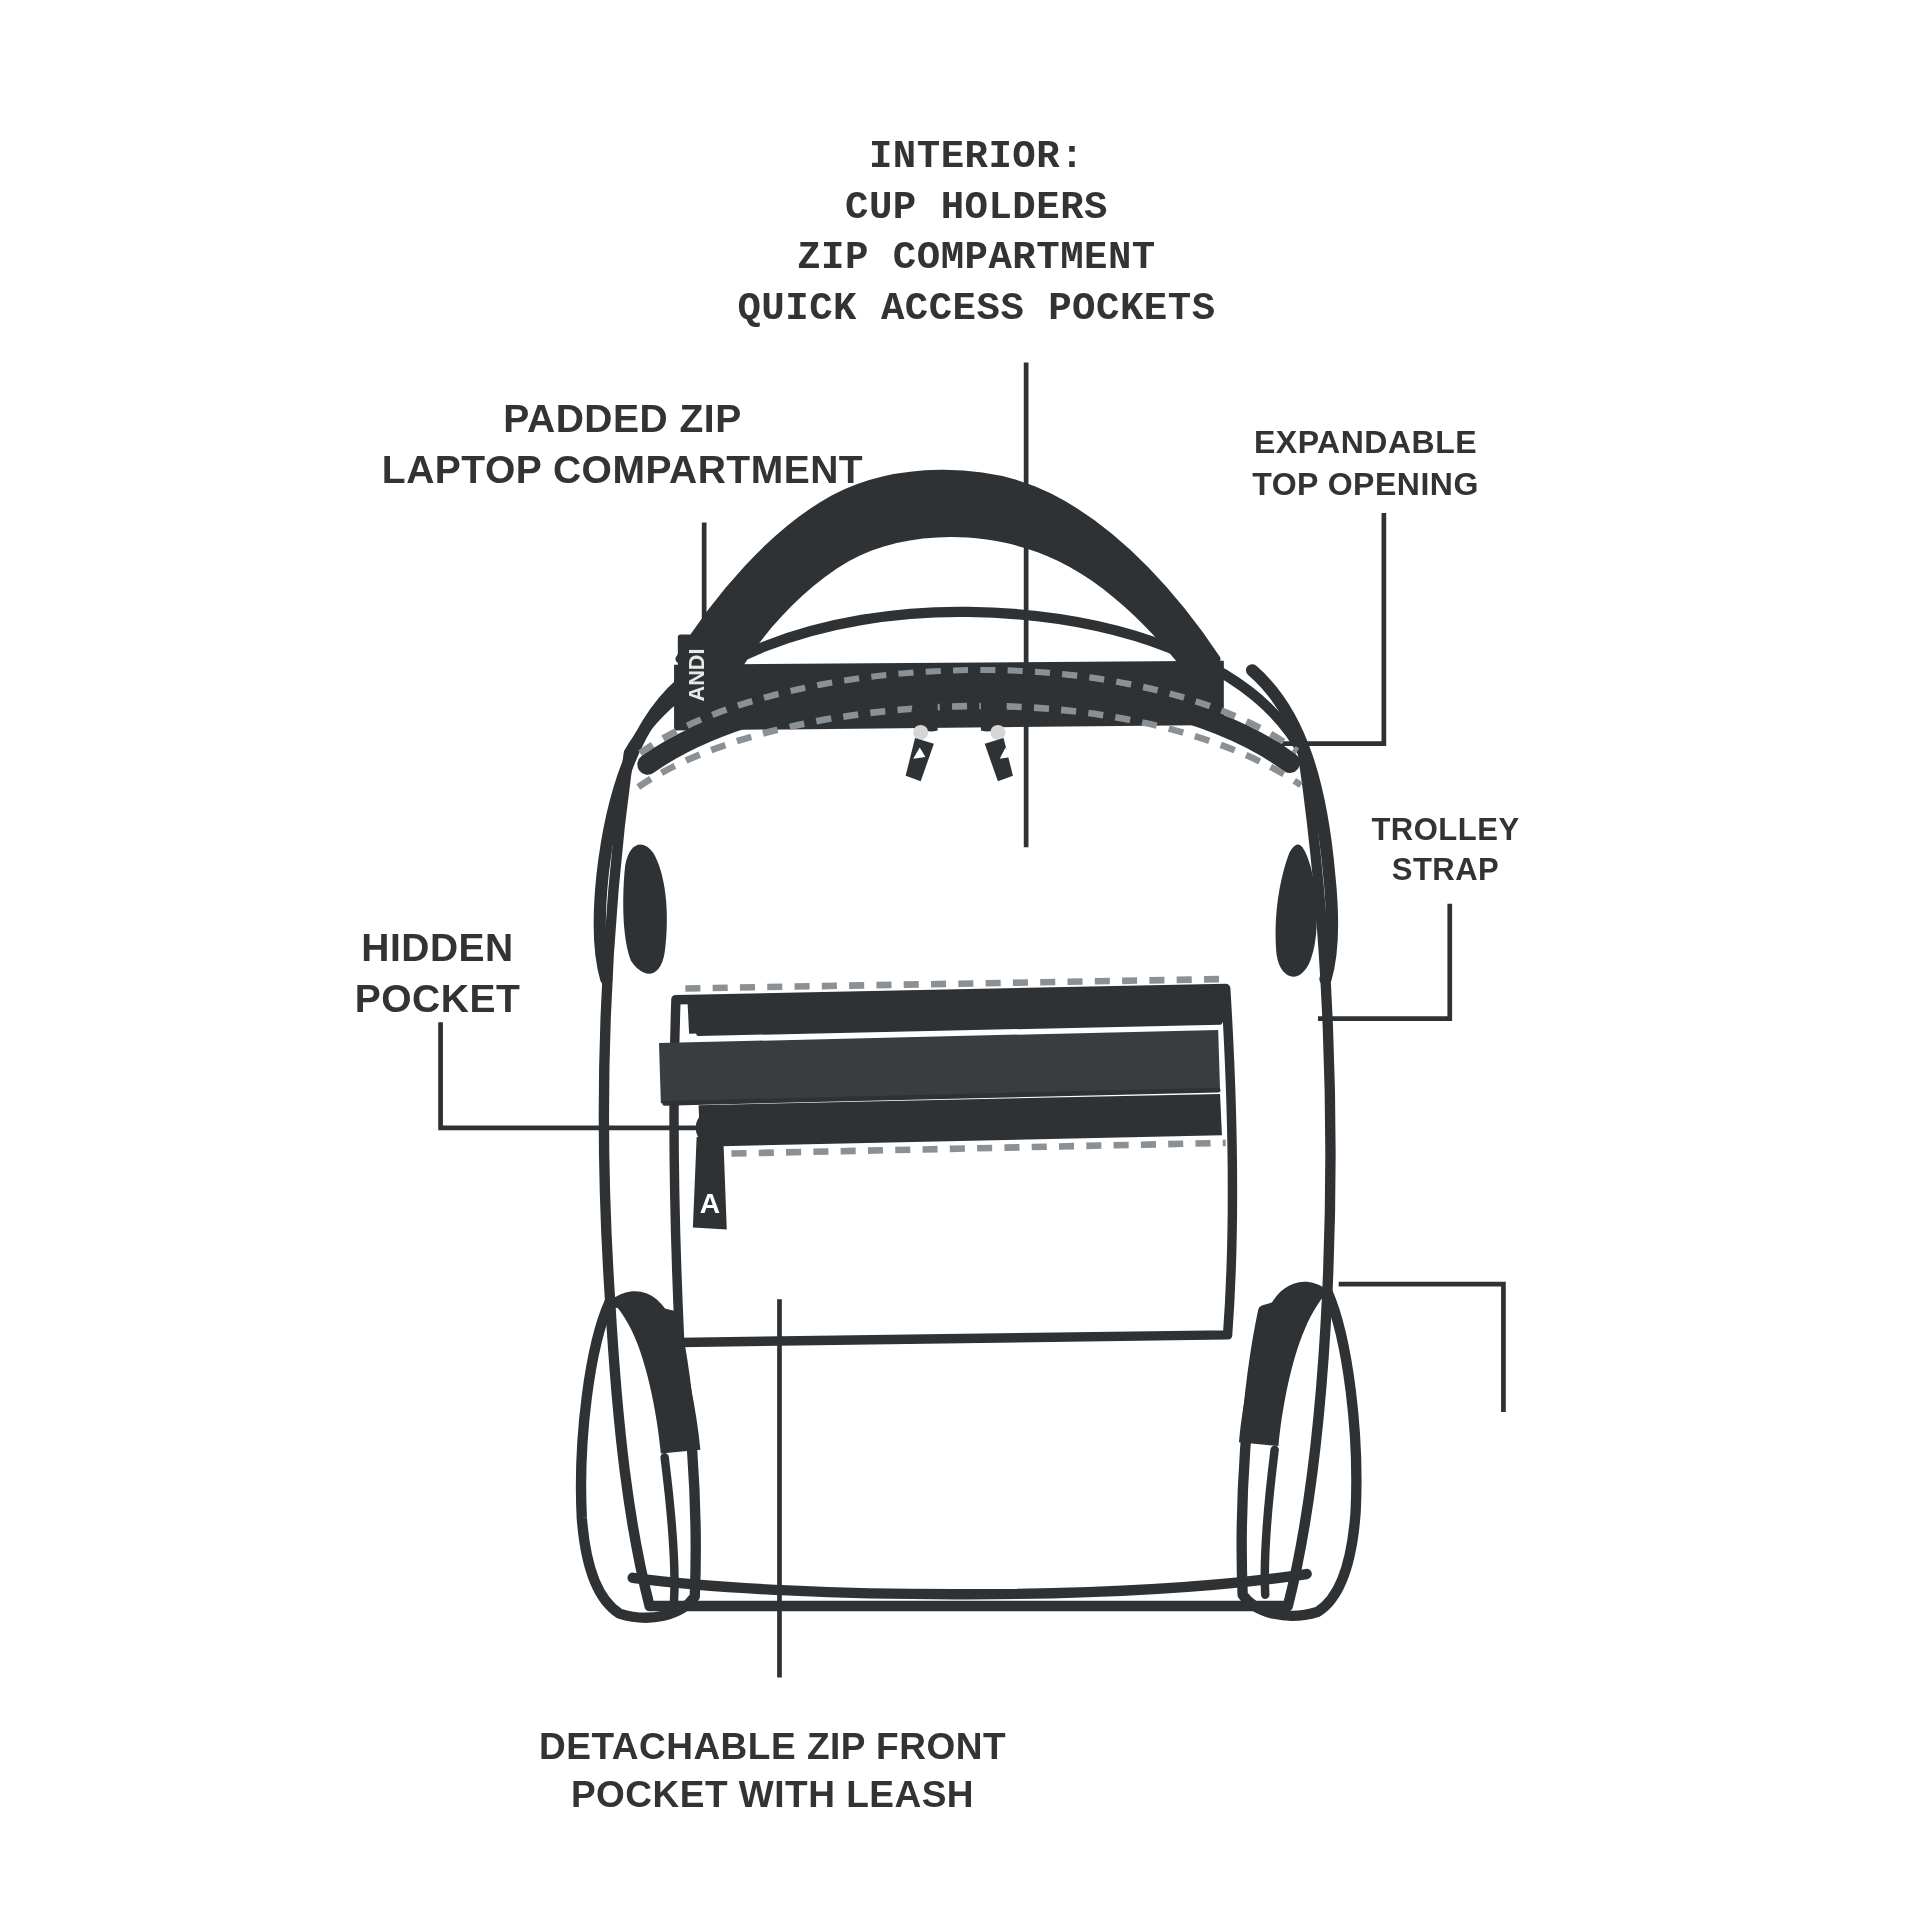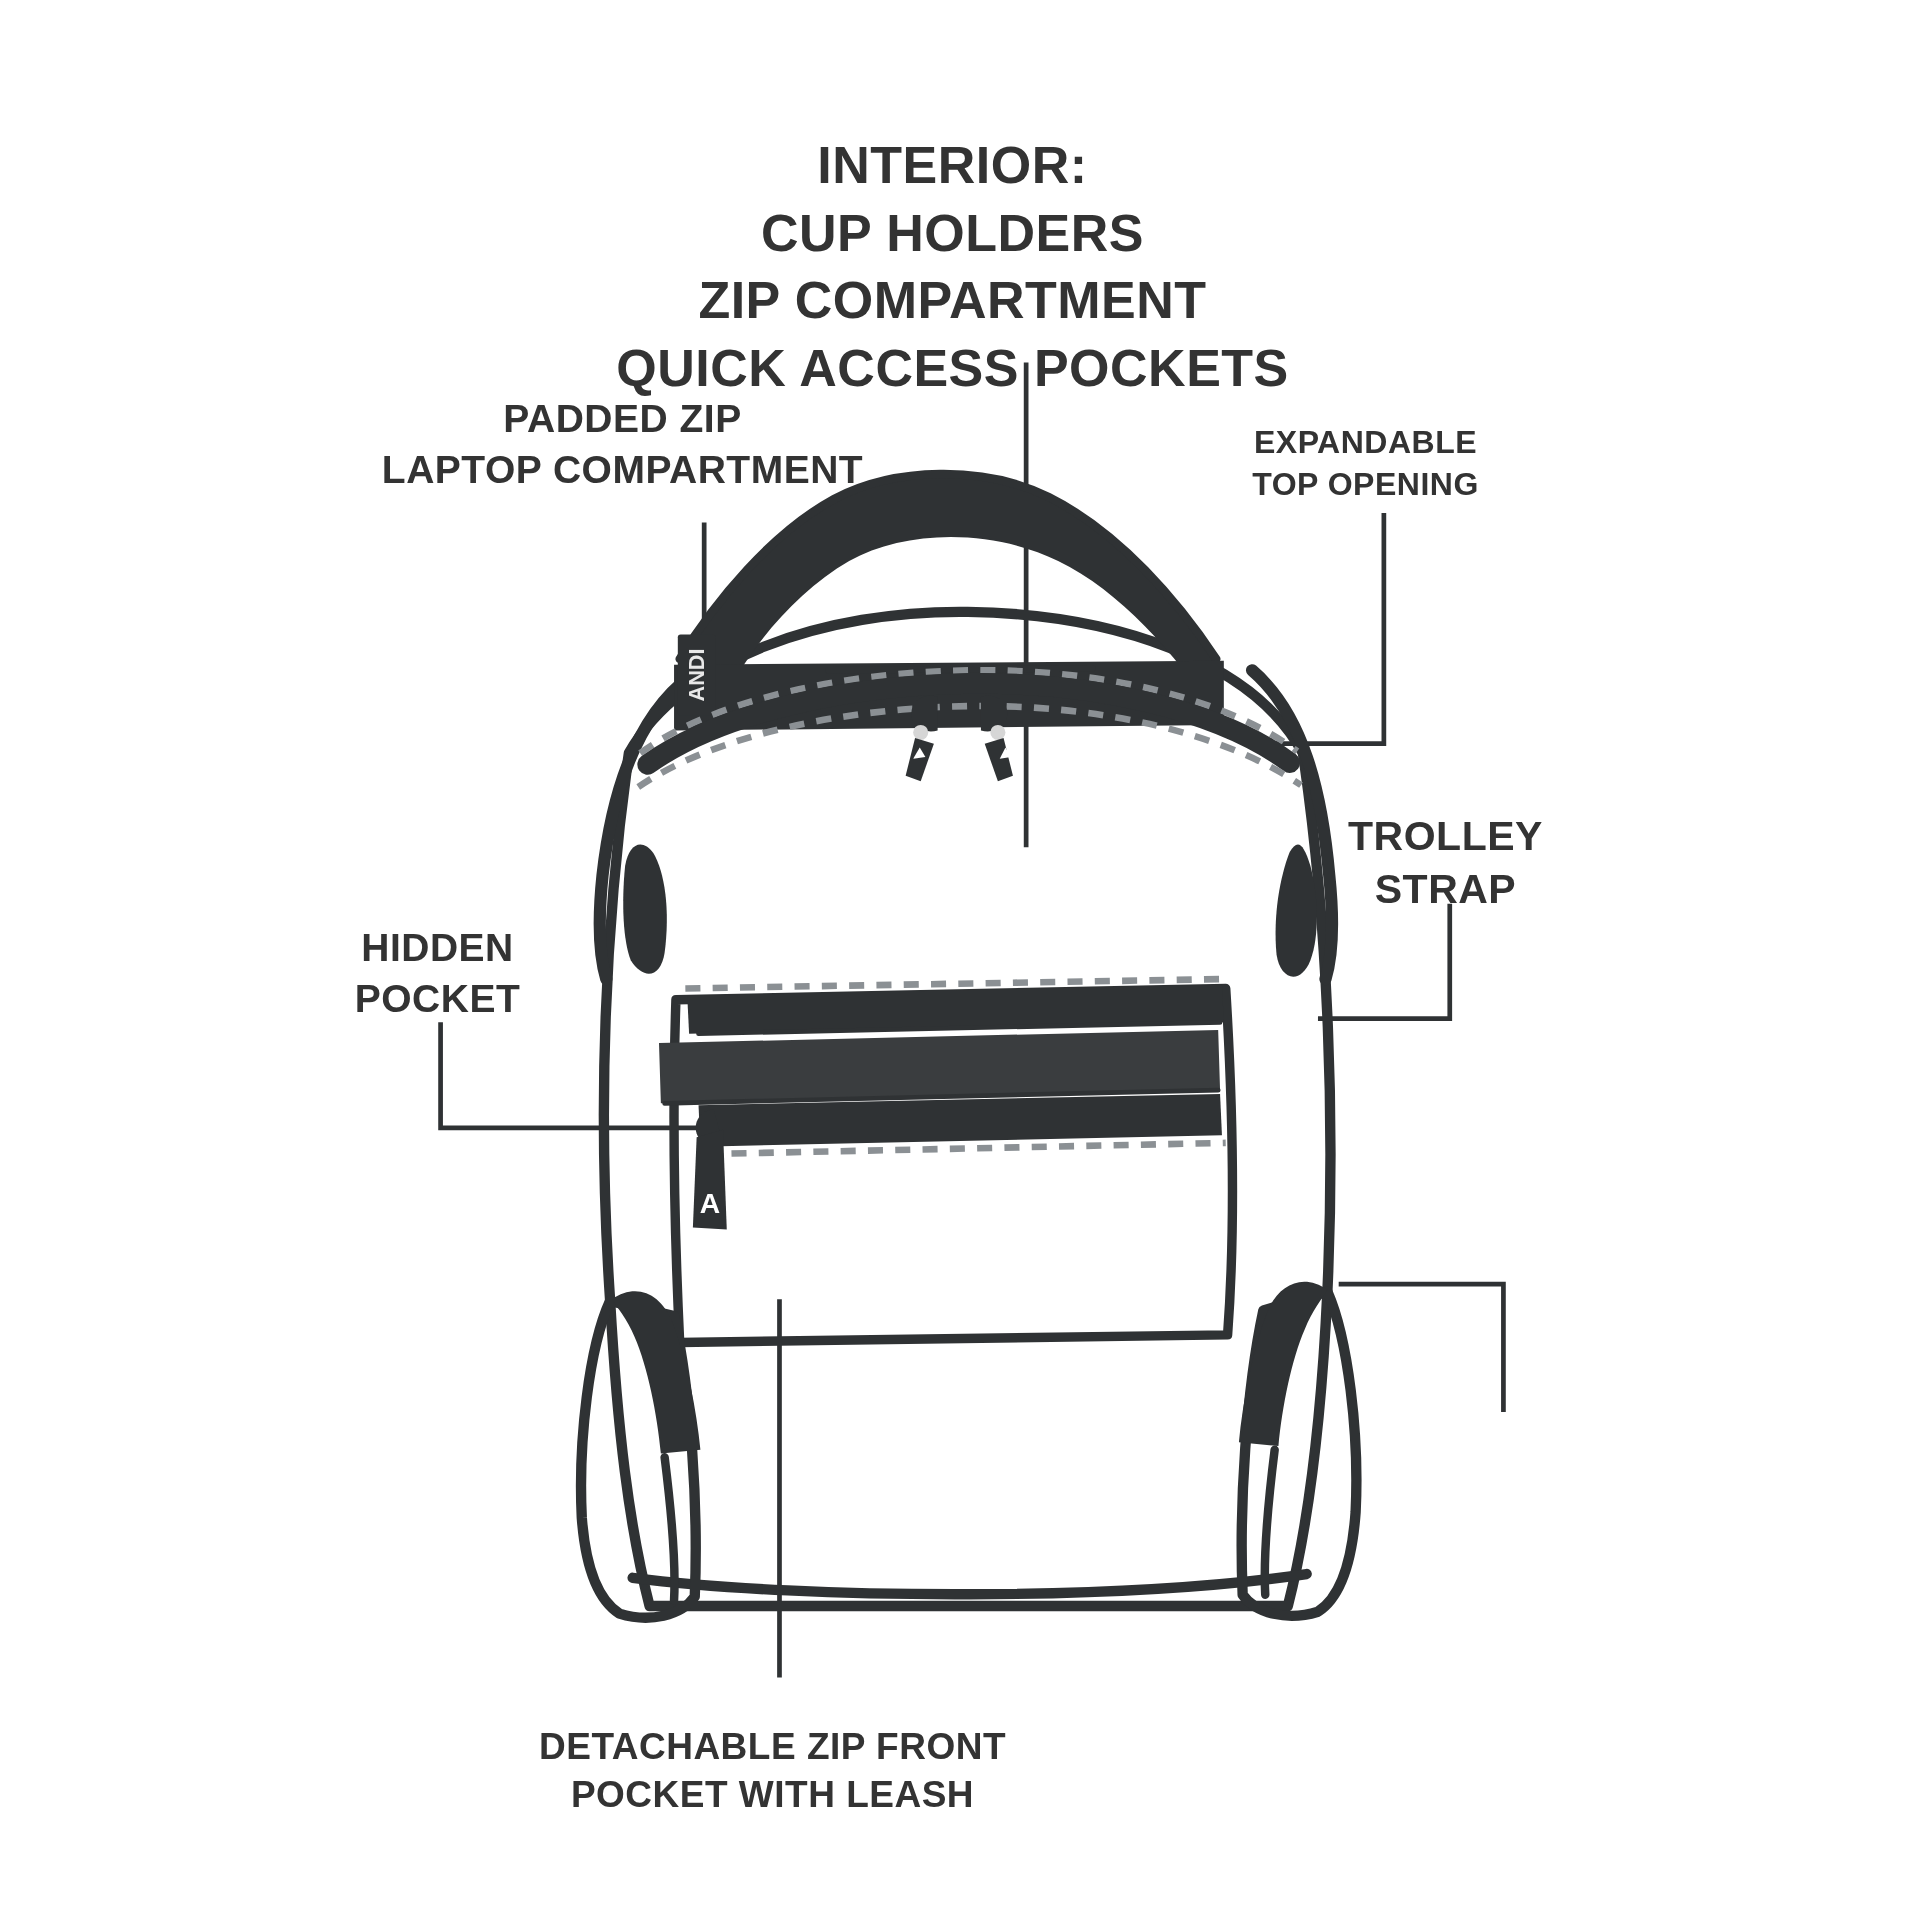--- a/index.html
+++ b/index.html
@@ -30,24 +30,24 @@
   .callout {
     position: absolute;
     color: #333333;
     font-family: "Liberation Sans", sans-serif;
     font-weight: bold;
     letter-spacing: 0.5px;
     line-height: 1.30;
     white-space: pre-line;
     text-align: center;
   }
-  .c-interior   { left: 576px;  top: 132px;  width: 753px;  font-size: 52px; }
+  .c-interior   { left: 600px;  top: 132px;  width: 753px;  font-size: 39px; font-family: Liberation Mono, monospace; }
   .c-laptop     { left: 321px;  top: 394px;  width: 603px;  font-size: 39px; }
   .c-expand     { left: 1177px; top: 422px;  width: 377px;  font-size: 32px; }
-  .c-trolley    { left: 1309px; top: 810px;  width: 273px;  font-size: 41px; }
+  .c-trolley    { left: 1309px; top: 810px;  width: 273px;  font-size: 31px; }
   .c-hidden     { left: 282px;  top: 923px;  width: 311px;  font-size: 39px; }
   .c-cell       { left: 1318px; top: 1441px; width: 377px;  font-size: 39px; }
   .c-detach     { left: 471px;  top: 1723px; width: 603px;  font-size: 37px; }
 </style>
 </head>
 <body>
 
 <div id="stage">
 
   <svg id="diagram" viewBox="0 0 2048 2048">

